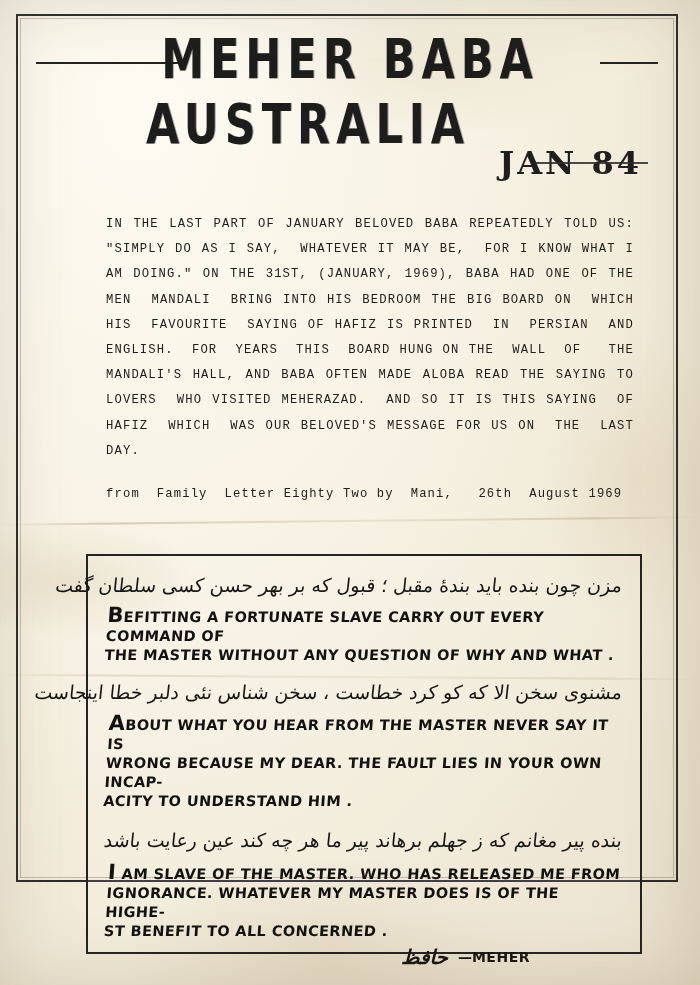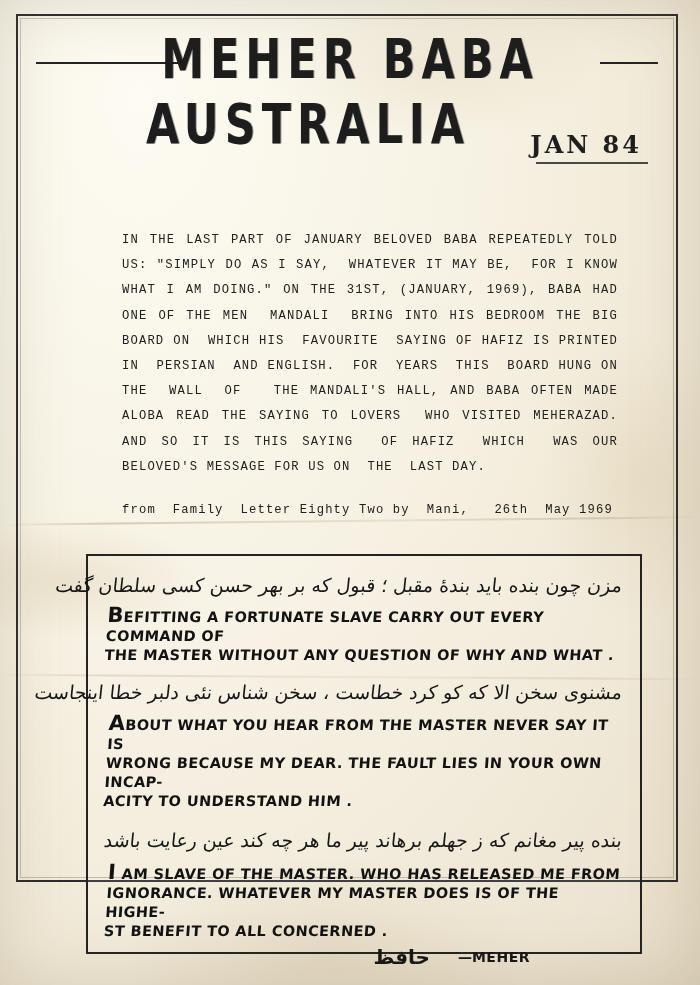--- a/index.html
+++ b/index.html
@@ -96,24 +96,24 @@
     position: absolute;
     height: 2px;
     background: #242424;
   }
   #rule-left  { left: 18px;  top: 30px;  width: 150px; }
   #rule-right { right: 18px; top: 30px;  width: 58px; }
 
   #issue-date {
     position: absolute;
     right: 34px;
-    top: 114px;
+    top: 128px;
     font-family: "DejaVu Serif", serif;
     font-weight: 700;
-    font-size: 24px;
+    font-size: 32px;
     letter-spacing: 3px;
     color: #1f1f1f;
   }
   #issue-underline {
     position: absolute;
     right: 28px;
     top: 146px;
     width: 112px;
     height: 2px;
     background: #2b2b2b;
@@ -121,21 +121,21 @@
   }
 
   
   #article {
     position: absolute;
     left: 88px;
     top: 196px;
     width: 528px;
   }
   #article p {
-    margin: 16px;
+    margin: 0;
     font-family: "Liberation Mono", "DejaVu Sans Mono", monospace;
     font-size: 12.2px;
     letter-spacing: 1.15px;
     color: #20201e;
     line-height: 25.2px;
     white-space: pre-wrap;
     text-align: justify;
   }
   #article .justified { text-align: justify; text-align-last: left; }
   #credit {
@@ -194,22 +194,23 @@
     text-align: right;
     padding-right: 92px;
     font-family: "DejaVu Sans", sans-serif;
     font-weight: 700;
     font-size: 14px;
     letter-spacing: .5px;
     color: #141414;
   }
   #hafiz-sign .arabic {
     font-size: 20px;
-    margin-right: 28px;
+    margin-right: 10px;
     vertical-align: -2px;
+    font-style: italic;
   }
 
   
   #vignette {
     position: absolute;
     inset: 0;
     pointer-events: none;
     box-shadow: inset 0 0 70px rgba(120,100,70,0.22);
   }
 </style>
@@ -232,21 +233,21 @@
       <div class="mast-rule" id="rule-right"></div>
       <div class="mast-line" id="mast-1">MEHER BABA</div>
       <div class="mast-line" id="mast-2">AUSTRALIA</div>
     </div>
 
     <div id="issue-date">JAN 84</div>
     <div id="issue-underline"></div>
 
     <div id="article">
       <p class="justified">IN THE LAST PART OF JANUARY BELOVED BABA REPEATEDLY TOLD US: "SIMPLY DO AS I SAY,  WHATEVER IT MAY BE,  FOR I KNOW WHAT I AM DOING." ON THE 31ST, (JANUARY, 1969), BABA HAD ONE OF THE MEN  MANDALI  BRING INTO HIS BEDROOM THE BIG BOARD ON  WHICH HIS  FAVOURITE  SAYING OF HAFIZ IS PRINTED  IN  PERSIAN  AND ENGLISH.  FOR  YEARS  THIS  BOARD HUNG ON THE  WALL  OF   THE MANDALI'S HALL, AND BABA OFTEN MADE ALOBA READ THE SAYING TO LOVERS  WHO VISITED MEHERAZAD.  AND SO IT IS THIS SAYING  OF HAFIZ  WHICH  WAS OUR BELOVED'S MESSAGE FOR US ON  THE  LAST DAY.</p>
-      <p id="credit">from  Family  Letter Eighty Two by  Mani,   26th  May 1969</p>
+      <p id="credit">from  Family  Letter Eighty Two by  Mani,   26th  August 1969</p>
     </div>
 
     <div id="hafiz-box">
 
       <div class="persian p1">مزن چون بنده باید بندهٔ مقبل ؛ قبول که بر بهر حسن کسی سلطان گفت</div>
       <div class="handwritten blk1">
         <span class="cap">B</span><span>EFITTING A FORTUNATE SLAVE CARRY OUT EVERY COMMAND OF</span><br>
         <span>THE MASTER WITHOUT ANY QUESTION OF WHY AND WHAT .</span>
       </div>
 

